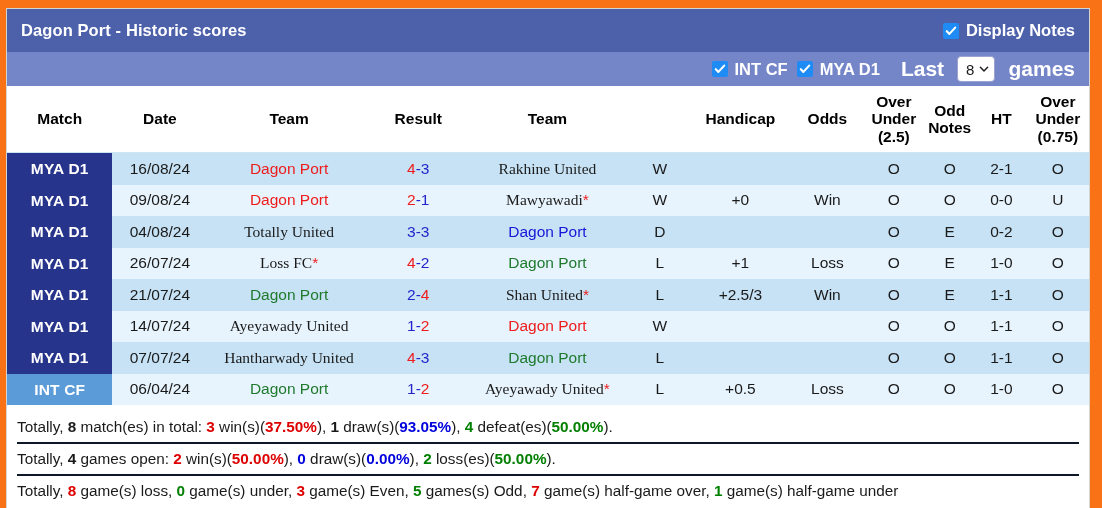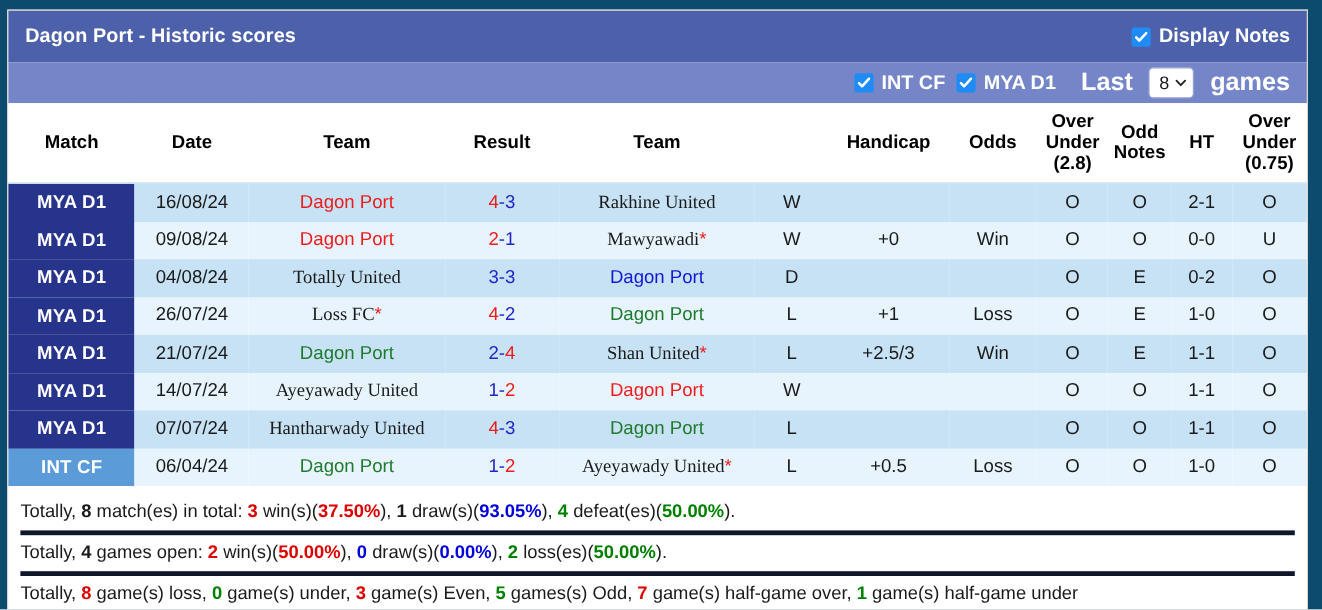--- a/index.html
+++ b/index.html
@@ -6,21 +6,21 @@
   html, body {
     margin: 0;
     padding: 0;
     background: #eeeeec;
     font-family: "Liberation Sans", sans-serif;
   }
   #root {
     width: 1102px;
     height: 508px;
     position: relative;
-    background: #0c4a6e;
+    background: #f97316;
     box-sizing: border-box;
     overflow: hidden;
   }
   .card {
     position: absolute;
     left: 6px;
     top: 8px;
     width: 1084px;
     background: #ffffff;
     border: 1px solid #d4d4d0;
@@ -184,21 +184,21 @@
     background: #ffffff;
     padding: 7px 10px 9px 10px;
   }
   .footer-line {
     font-size: 15.3px;
     color: #1a1a1a;
     padding: 5px 0 6px 0;
     line-height: 1.25;
     white-space: nowrap;
   }
-  .footer-line + .footer-line { border-top: 4px solid #0f172a; }
+  .footer-line + .footer-line { border-top: 2px solid #0f172a; }
   .n-red   { color: #dd0000; font-weight: bold; }
   .n-blue  { color: #0000dd; font-weight: bold; }
   .n-green { color: #008000; font-weight: bold; }
   .n-black { color: #1a1a1a; font-weight: bold; }
 </style>
 </head>
 <body>
 
 <div id="root">
   <div class="card">
@@ -265,21 +265,21 @@
           <th>Date</th>
           <th>Team</th>
           <th>Result</th>
           <th>Team</th>
           <th></th>
           <th>Handicap</th>
           <th>Odds</th>
           <th>
             <div>Over</div>
             <div>Under</div>
-            <div>(2.8)</div>
+            <div>(2.5)</div>
           </th>
           <th>
             <div>Odd</div>
             <div>Notes</div>
           </th>
           <th>HT</th>
           <th>
             <div>Over</div>
             <div>Under</div>
             <div>(0.75)</div>

